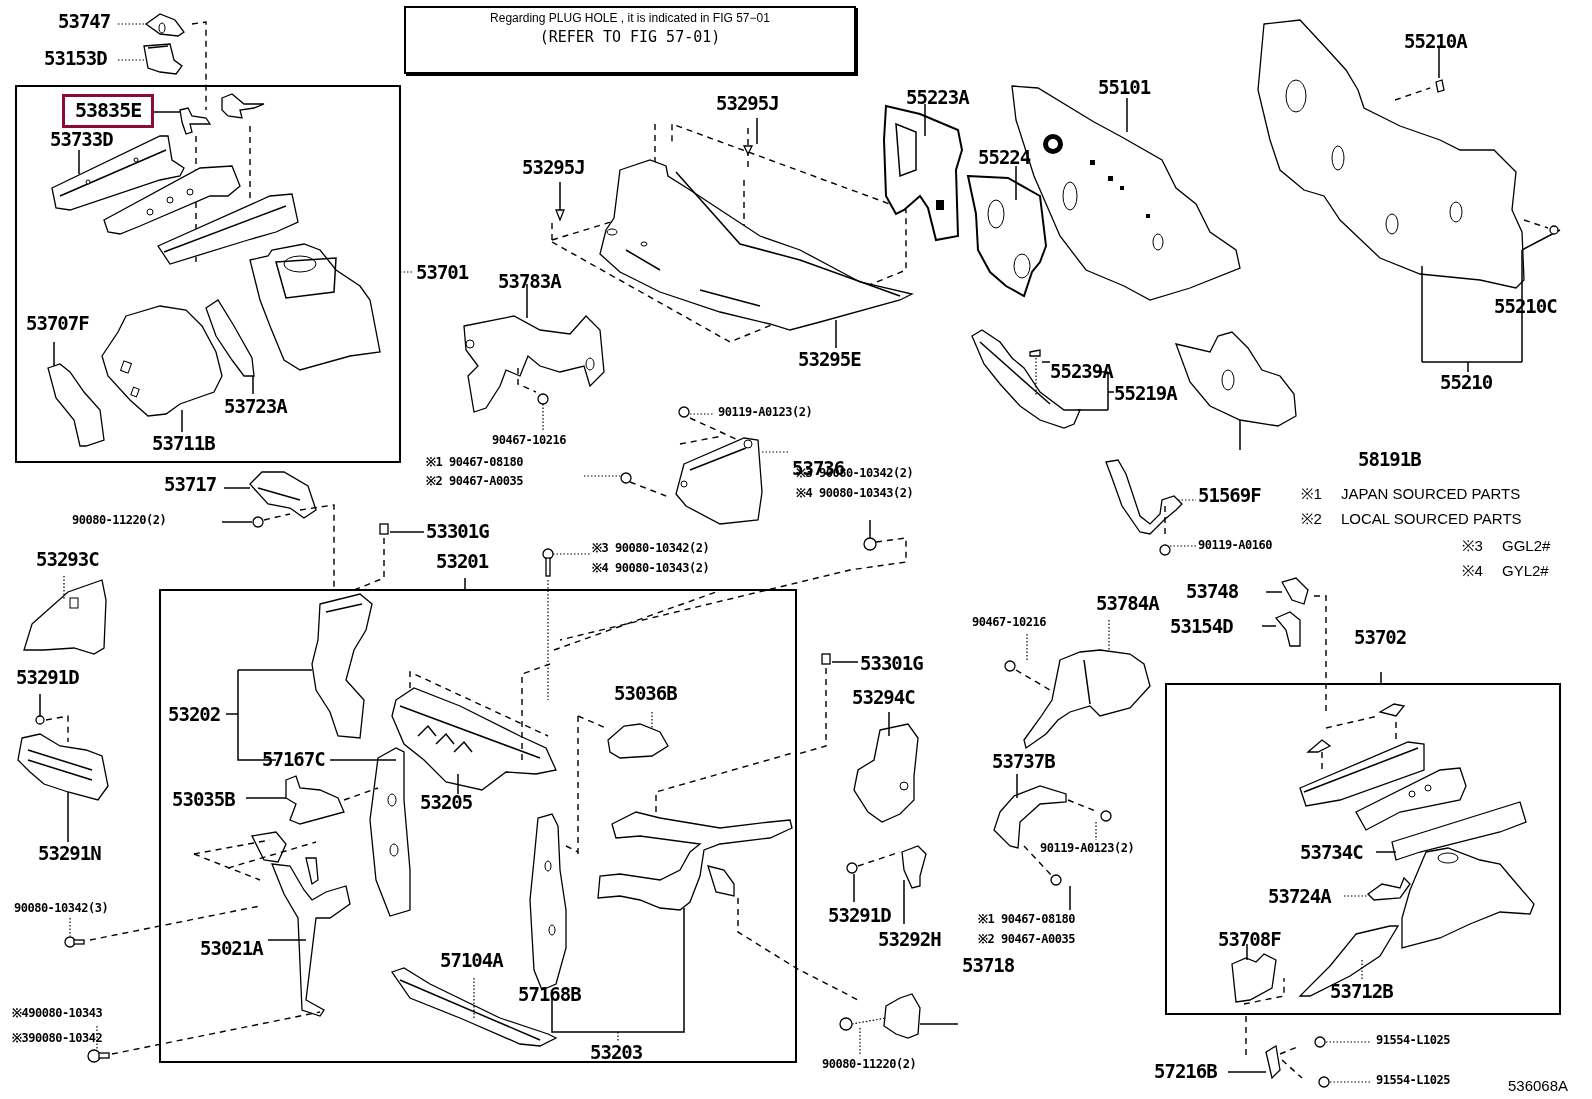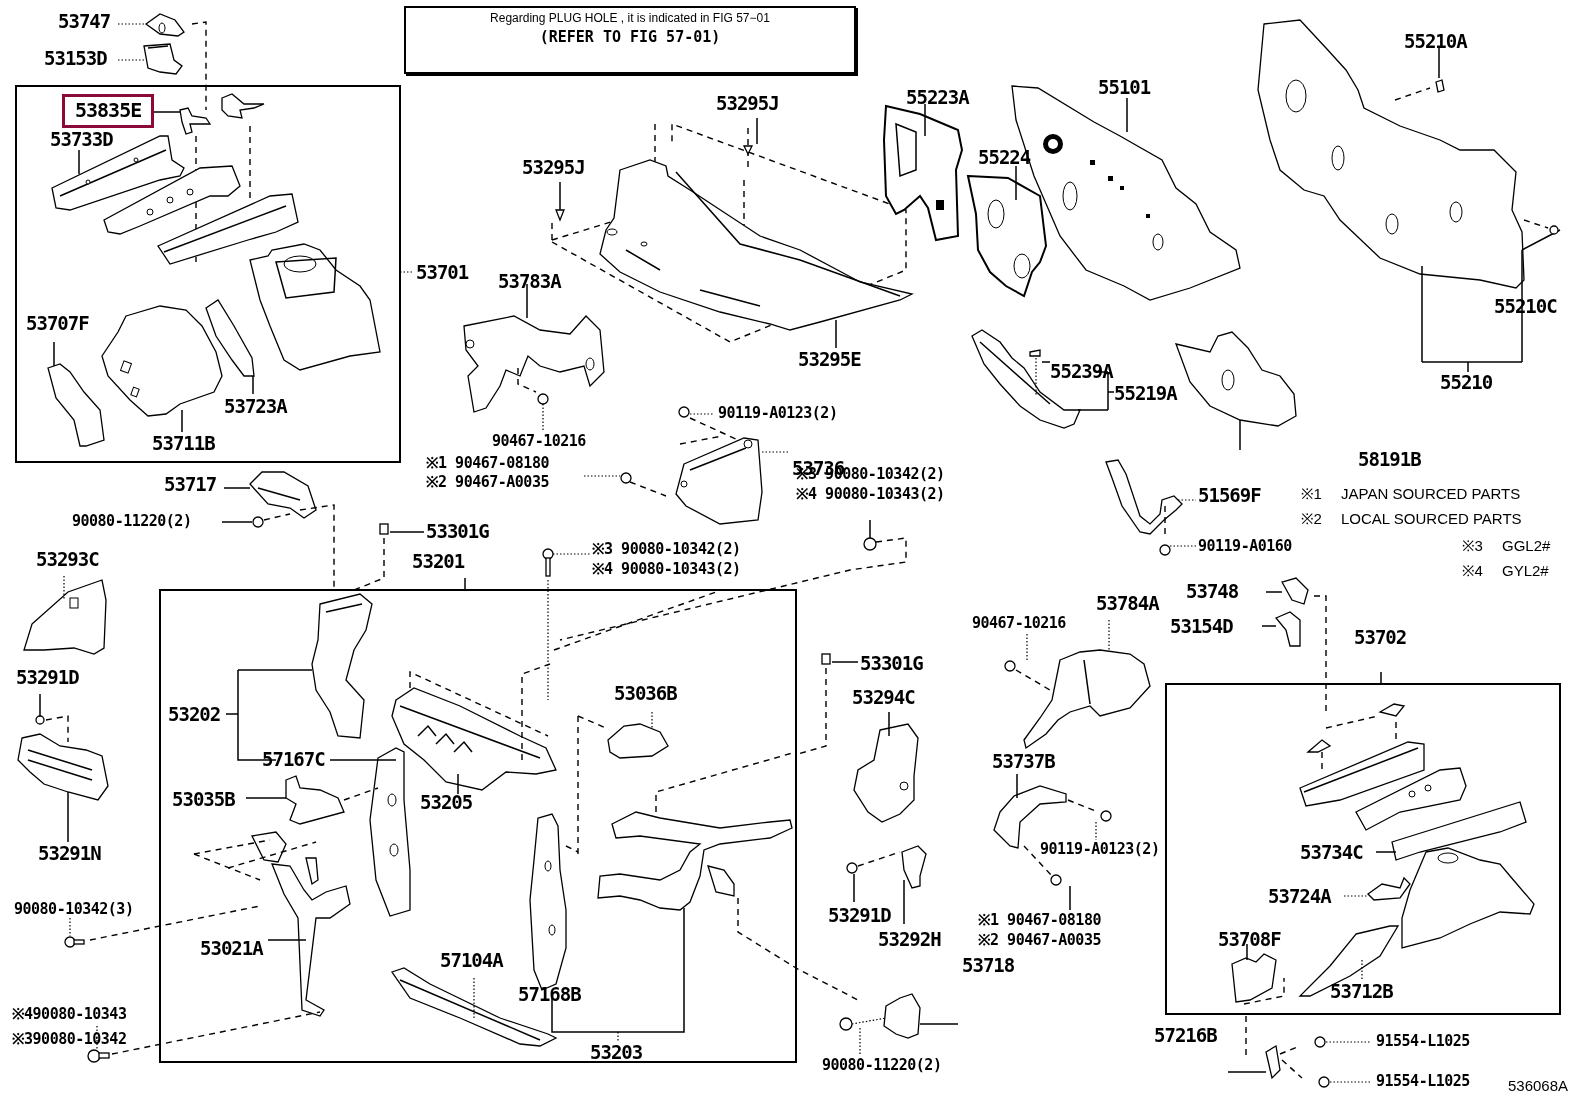--- a/index.html
+++ b/index.html
@@ -1,31 +1,31 @@
 <!DOCTYPE html>
 <html><head>
 <meta charset="utf-8">
 <style>
   html, body { margin: 0; padding: 0; background: #ffffff; }
   body { width: 1592px; height: 1099px; position: relative; overflow: hidden;
          font-family: "DejaVu Sans Mono", monospace; color: #000; }
   #stage { position: absolute; left: 0; top: 0; width: 1592px; height: 1099px; }
   .lbl { position: absolute; font-family: "DejaVu Sans Mono", monospace; font-weight: bold;
          font-size: 19px; letter-spacing: -1px; white-space: nowrap; line-height: 1; color: #000; }
-  .lbl.sm { font-size: 15px; letter-spacing: -0.5px; }
+  .lbl.sm { font-size: 12px; letter-spacing: -0.5px; }
   .lbl.lg { font-size: 20px; }
   .note { position: absolute; font-family: "Liberation Sans", sans-serif; font-size: 15px;
           white-space: nowrap; line-height: 1; color: #000; }
   .highlight { position: absolute; border: 3px solid #8b0a3a; box-sizing: border-box; }
   #fig-note { position: absolute; left: 404px; top: 6px; width: 452px; height: 68px;
               border: 2px solid #000; box-sizing: border-box; box-shadow: 2px 2px 0 #000;
               text-align: center; font-family: "Liberation Sans", sans-serif; }
   #fig-note .l1 { font-size: 13px; margin-top: 4px; }
   #fig-note .l2 { font-size: 12px; margin-top: 3px; }
-  #fig-note .l3 { font-size: 15px; font-weight: bold; font-family: "DejaVu Sans Mono", monospace; margin-top: 3px; }
+  #fig-note .l3 { font-size: 15px; font-weight: normal; font-family: "DejaVu Sans Mono", monospace; margin-top: 3px; }
   svg { position: absolute; left: 0; top: 0; }
   .part { fill: #fff; stroke: #000; stroke-width: 1.3; }
   .partd { fill: #fff; stroke: #000; stroke-width: 2; }
   .ln { stroke: #000; stroke-width: 1.5; fill: none; }
   .dl { stroke: #000; stroke-width: 1.4; fill: none; stroke-dasharray: 6 5; }
   .dt { stroke: #000; stroke-width: 1.2; fill: none; stroke-dasharray: 1.5 2; }
   .hole { fill: #fff; stroke: #000; stroke-width: 1; }
   .blk { fill: #000; }
 </style>
 </head>
@@ -484,21 +484,21 @@
 <div class="note" style="left:1301px;top:511px">※2</div>
 <div class="note" style="left:1341px;top:511px">LOCAL SOURCED PARTS</div>
 <div class="note" style="left:1462px;top:538px">※3</div>
 <div class="note" style="left:1502px;top:538px">GGL2#</div>
 <div class="note" style="left:1462px;top:563px">※4</div>
 <div class="note" style="left:1502px;top:563px">GYL2#</div>
 
 <div class="lbl" style="left:164px;top:475px">53717</div>
 <div class="lbl sm" style="left:72px;top:514px">90080-11220(2)</div>
 <div class="lbl" style="left:426px;top:522px">53301G</div>
-<div class="lbl" style="left:412px;top:552px">53201</div>
+<div class="lbl" style="left:436px;top:552px">53201</div>
 <div class="lbl sm" style="left:592px;top:542px">※3 90080-10342(2)</div>
 <div class="lbl sm" style="left:592px;top:562px">※4 90080-10343(2)</div>
 
 <div class="lbl" style="left:36px;top:550px">53293C</div>
 <div class="lbl" style="left:16px;top:668px">53291D</div>
 <div class="lbl" style="left:38px;top:844px">53291N</div>
 <div class="lbl" style="left:168px;top:705px">53202</div>
 <div class="lbl" style="left:262px;top:750px">57167C</div>
 <div class="lbl" style="left:172px;top:790px">53035B</div>
 <div class="lbl" style="left:420px;top:793px">53205</div>
@@ -524,18 +524,18 @@
 <div class="lbl sm" style="left:978px;top:913px">※1 90467-08180</div>
 <div class="lbl sm" style="left:978px;top:933px">※2 90467-A0035</div>
 
 <div class="lbl" style="left:1186px;top:582px">53748</div>
 <div class="lbl" style="left:1170px;top:617px">53154D</div>
 <div class="lbl" style="left:1354px;top:628px">53702</div>
 <div class="lbl" style="left:1300px;top:843px">53734C</div>
 <div class="lbl" style="left:1268px;top:887px">53724A</div>
 <div class="lbl" style="left:1218px;top:930px">53708F</div>
 <div class="lbl" style="left:1330px;top:982px">53712B</div>
-<div class="lbl" style="left:1154px;top:1026px">57216B</div>
+<div class="lbl" style="left:1154px;top:1062px">57216B</div>
 <div class="lbl sm" style="left:1376px;top:1034px">91554-L1025</div>
 <div class="lbl sm" style="left:1376px;top:1074px">91554-L1025</div>
 <div class="note" style="left:1508px;top:1078px">536068A</div>
 
 </div>
 
 </body></html>

